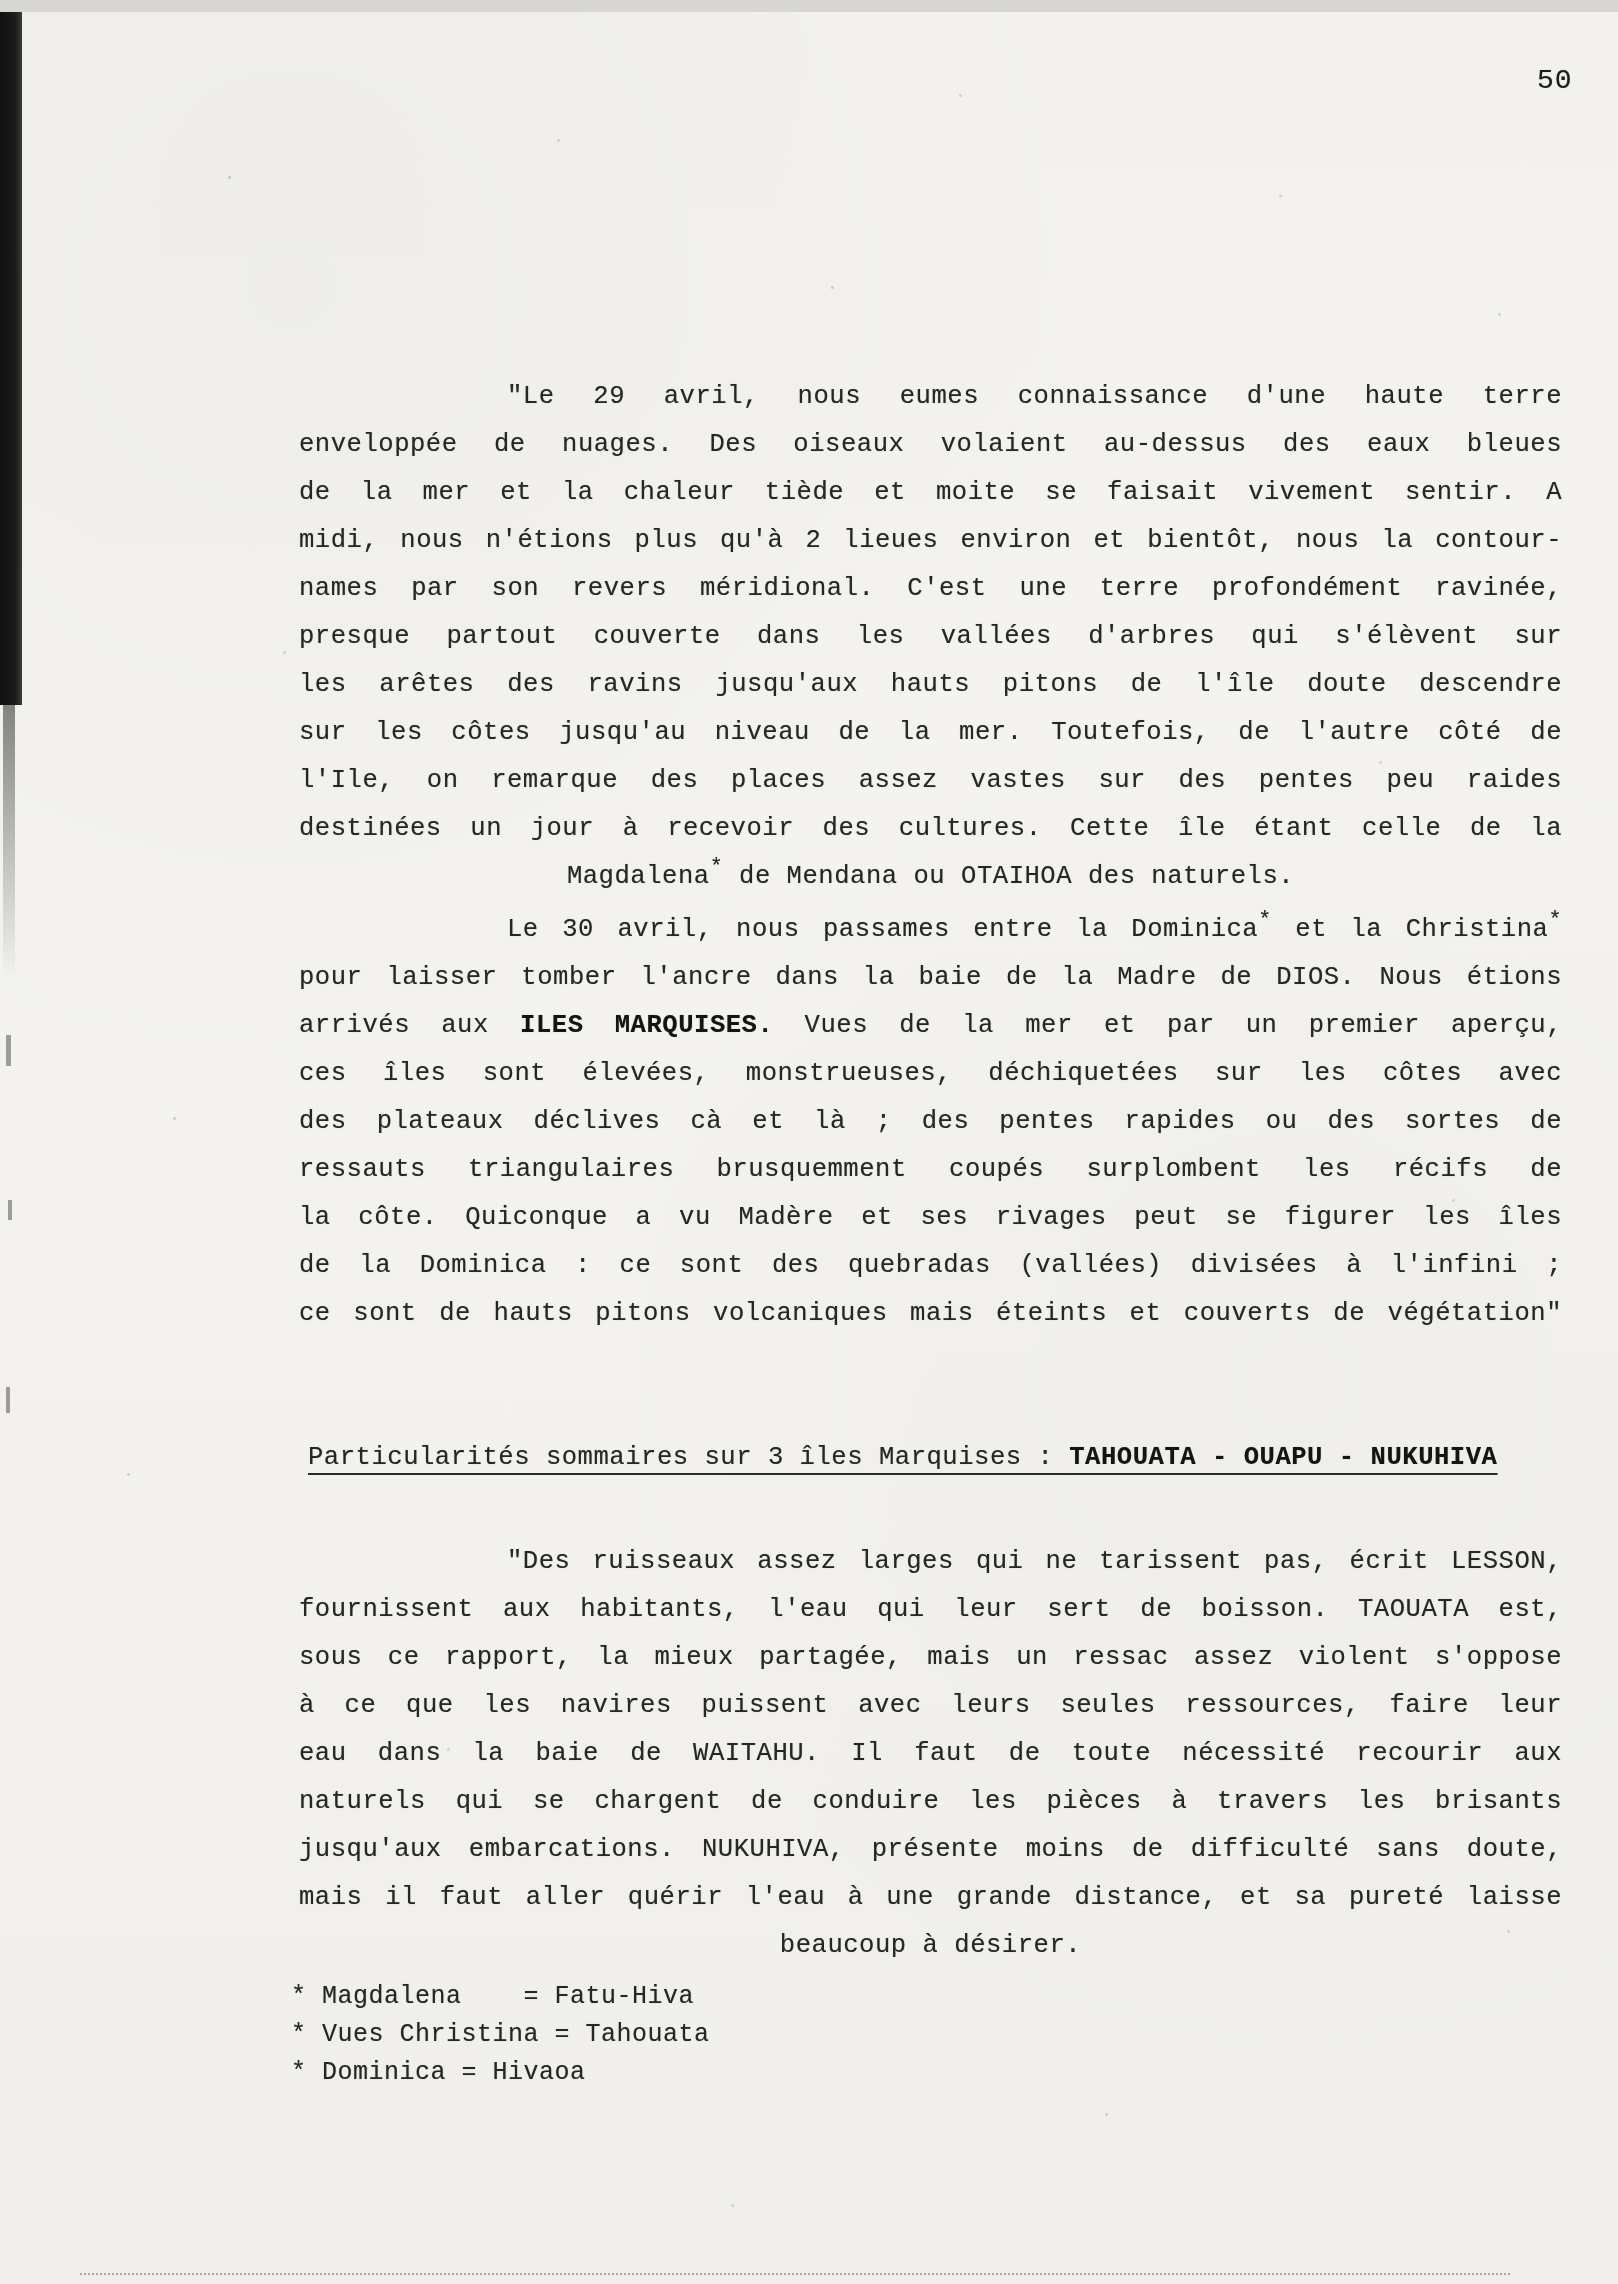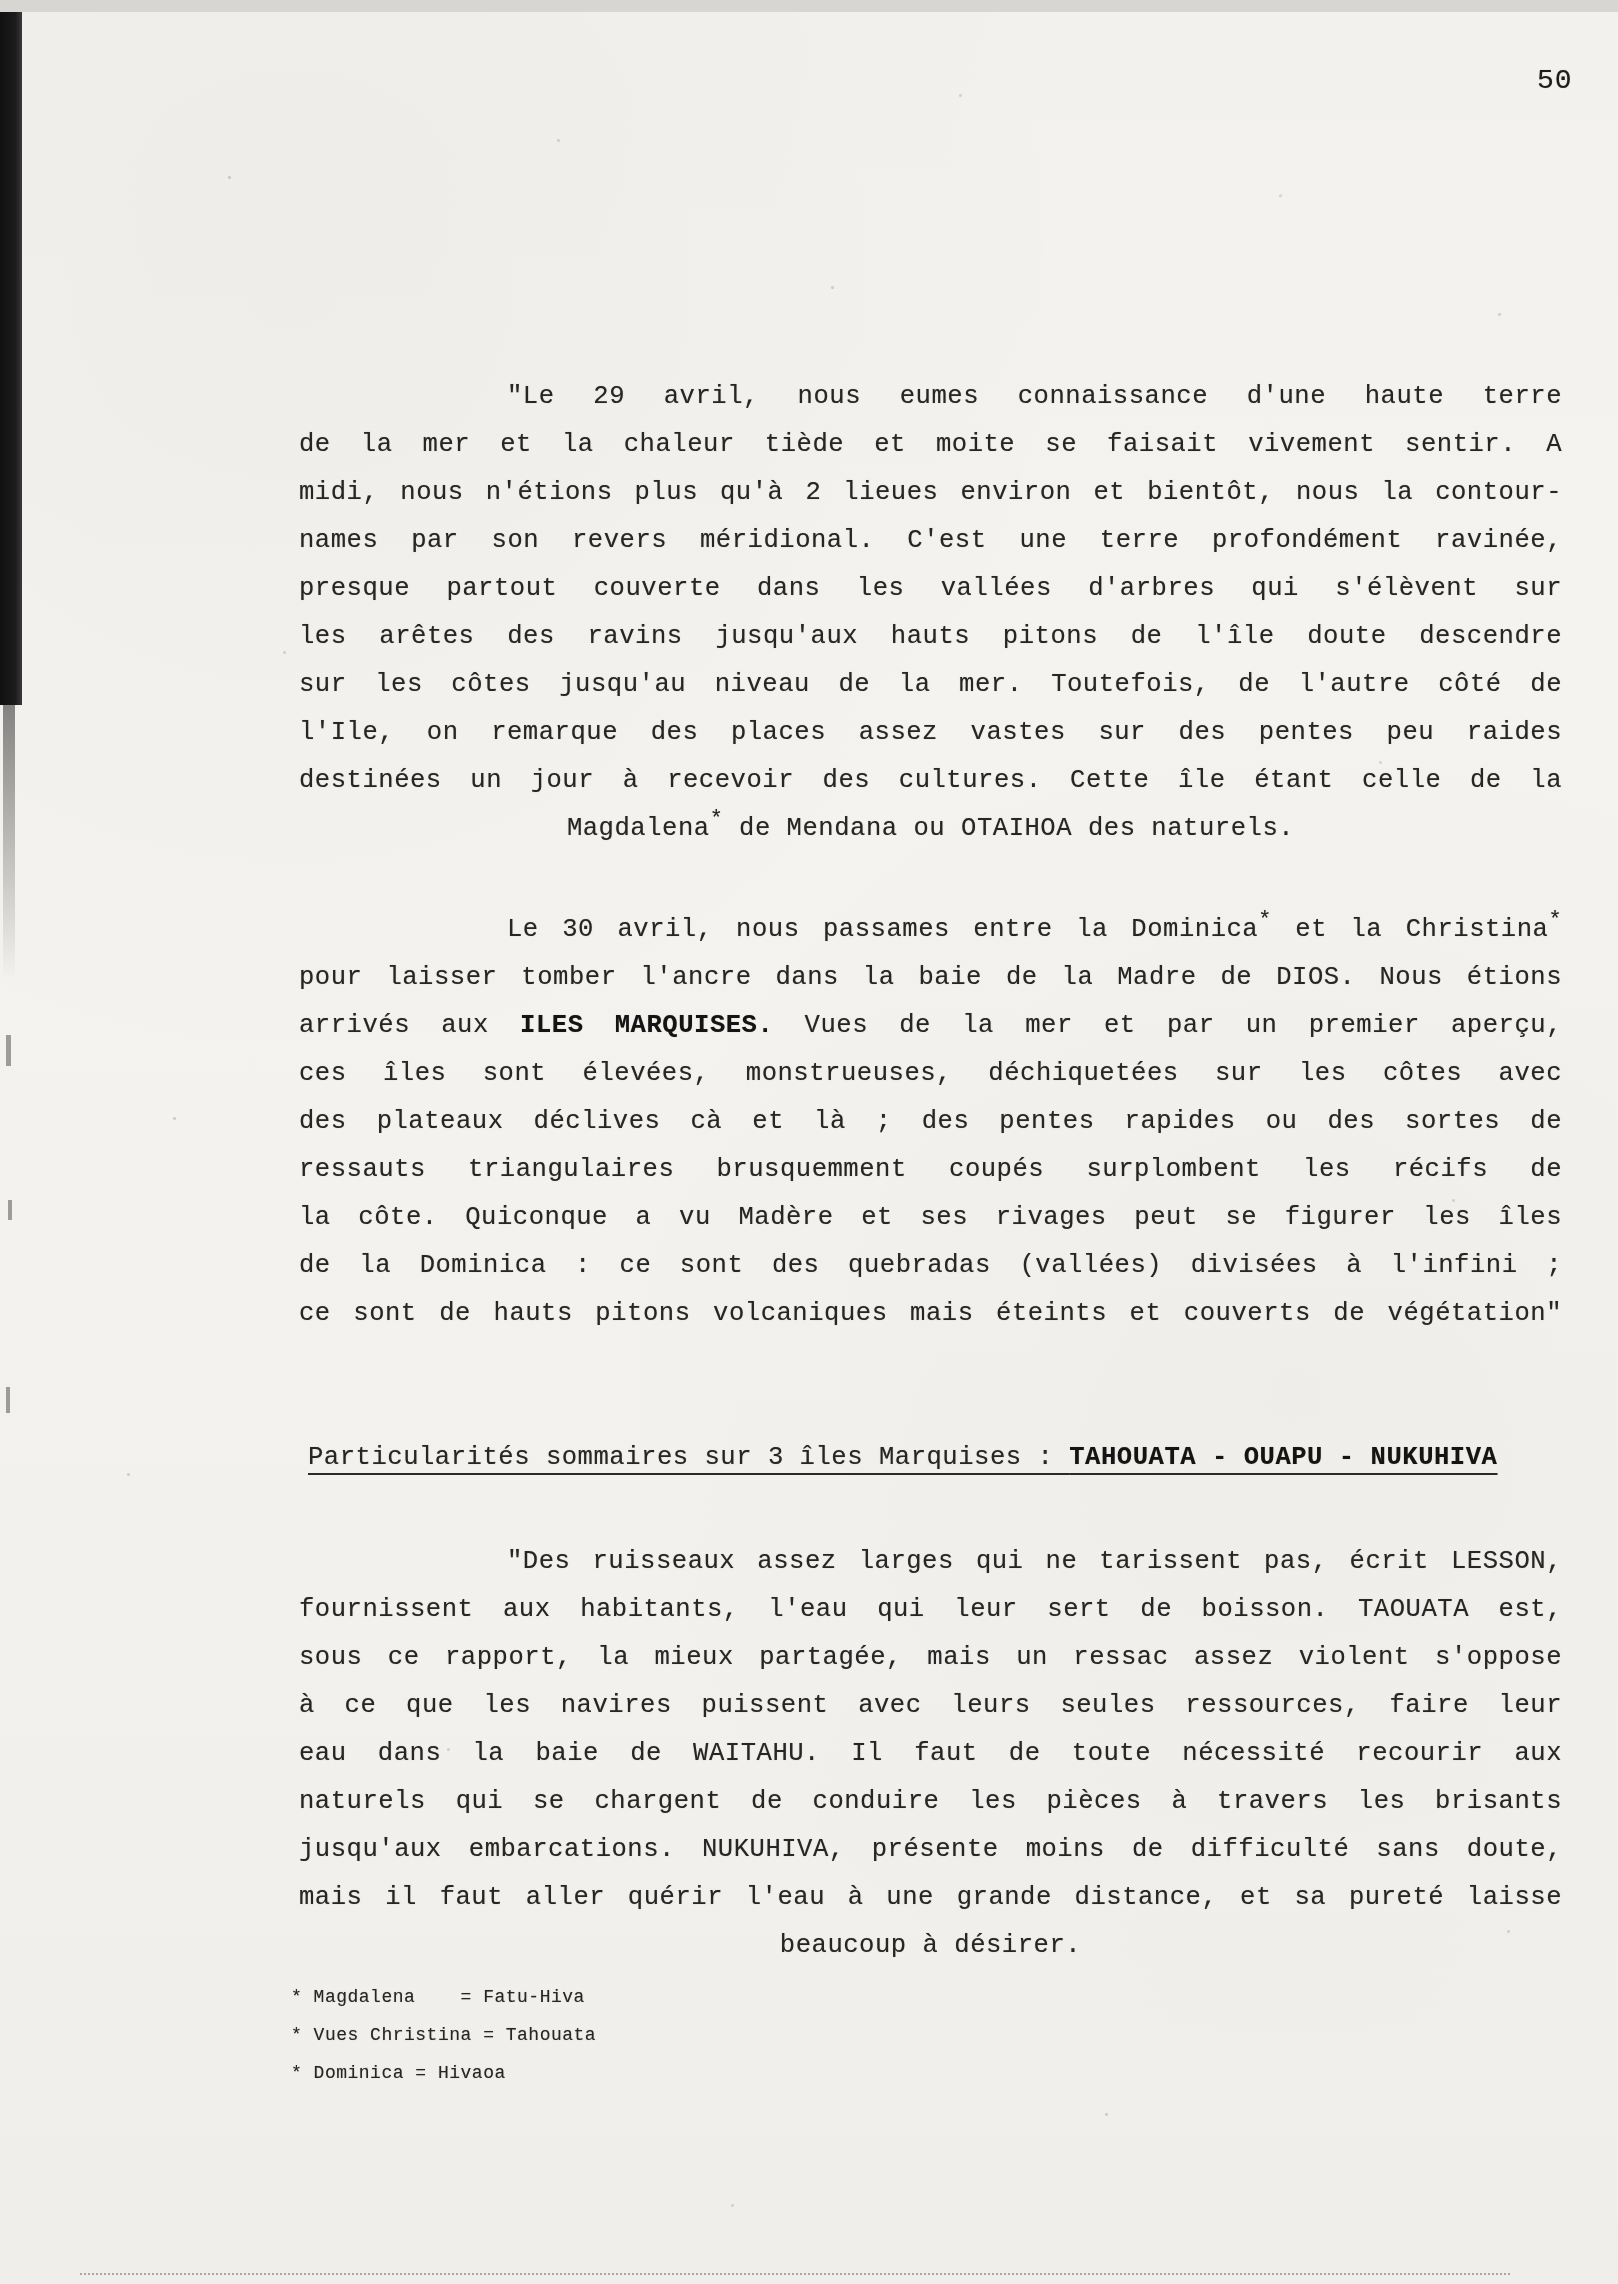--- a/index.html
+++ b/index.html
@@ -36,21 +36,21 @@
     text-shadow:0 0 0.9px rgba(20,20,20,0.35);
   }
   .h-inner{
     text-decoration:underline;
     text-underline-offset:9.1px;
     text-decoration-thickness:1.8px;
     text-decoration-color:#2a2a2a;
   }
   .footnotes{
     position:absolute;left:291px;top:1966px;
-    font-size:18px;line-height:38px;letter-spacing:0.5px;
+    font-size:25px;line-height:38px;letter-spacing:0.5px;
     white-space:pre;
     text-shadow:0 0 0.9px rgba(20,20,20,0.35);
   }
   
   .scan-bar{
     position:absolute;left:0;top:0;width:22px;height:693px;
     background:linear-gradient(90deg,#101010 0%,#1c1c1c 70%,#3a3a3a 100%);
   }
   .scan-bar-fade{
     position:absolute;left:2.7px;top:693px;width:12px;height:274px;
@@ -94,20 +94,21 @@
   <div class="scan-bar-fade"></div>
   <div class="scan-mark m1"></div>
   <div class="scan-mark m2"></div>
   <div class="scan-mark m3"></div>
   <div class="speckles"></div>
 
   <div class="page-number">50</div>
 
   <div class="textcol" style="top:361px;">
       <div class="line j ind"><span>"Le 29 avril, nous eumes connaissance d'une haute terre</span></div>
+      <div class="line j"><span>enveloppée de nuages. Des oiseaux volaient au-dessus des eaux bleues</span></div>
       <div class="line j"><span>de la mer et la chaleur tiède et moite se faisait vivement sentir. A</span></div>
       <div class="line j"><span>midi, nous n'étions plus qu'à 2 lieues environ et bientôt, nous la contour-</span></div>
       <div class="line j"><span>names par son revers méridional. C'est une terre profondément ravinée,</span></div>
       <div class="line j"><span>presque partout couverte dans les vallées d'arbres qui s'élèvent sur</span></div>
       <div class="line j"><span>les arêtes des ravins jusqu'aux hauts pitons de l'île doute descendre</span></div>
       <div class="line j"><span>sur les côtes jusqu'au niveau de la mer. Toutefois, de l'autre côté de</span></div>
       <div class="line j"><span>l'Ile, on remarque des places assez vastes sur des pentes peu raides</span></div>
       <div class="line j"><span>destinées un jour à recevoir des cultures. Cette île étant celle de la</span></div>
       <div class="line"><span>Magdalena</span><span class="sup">*</span><span> de Mendana ou OTAIHOA des naturels.</span></div>
     </div>

